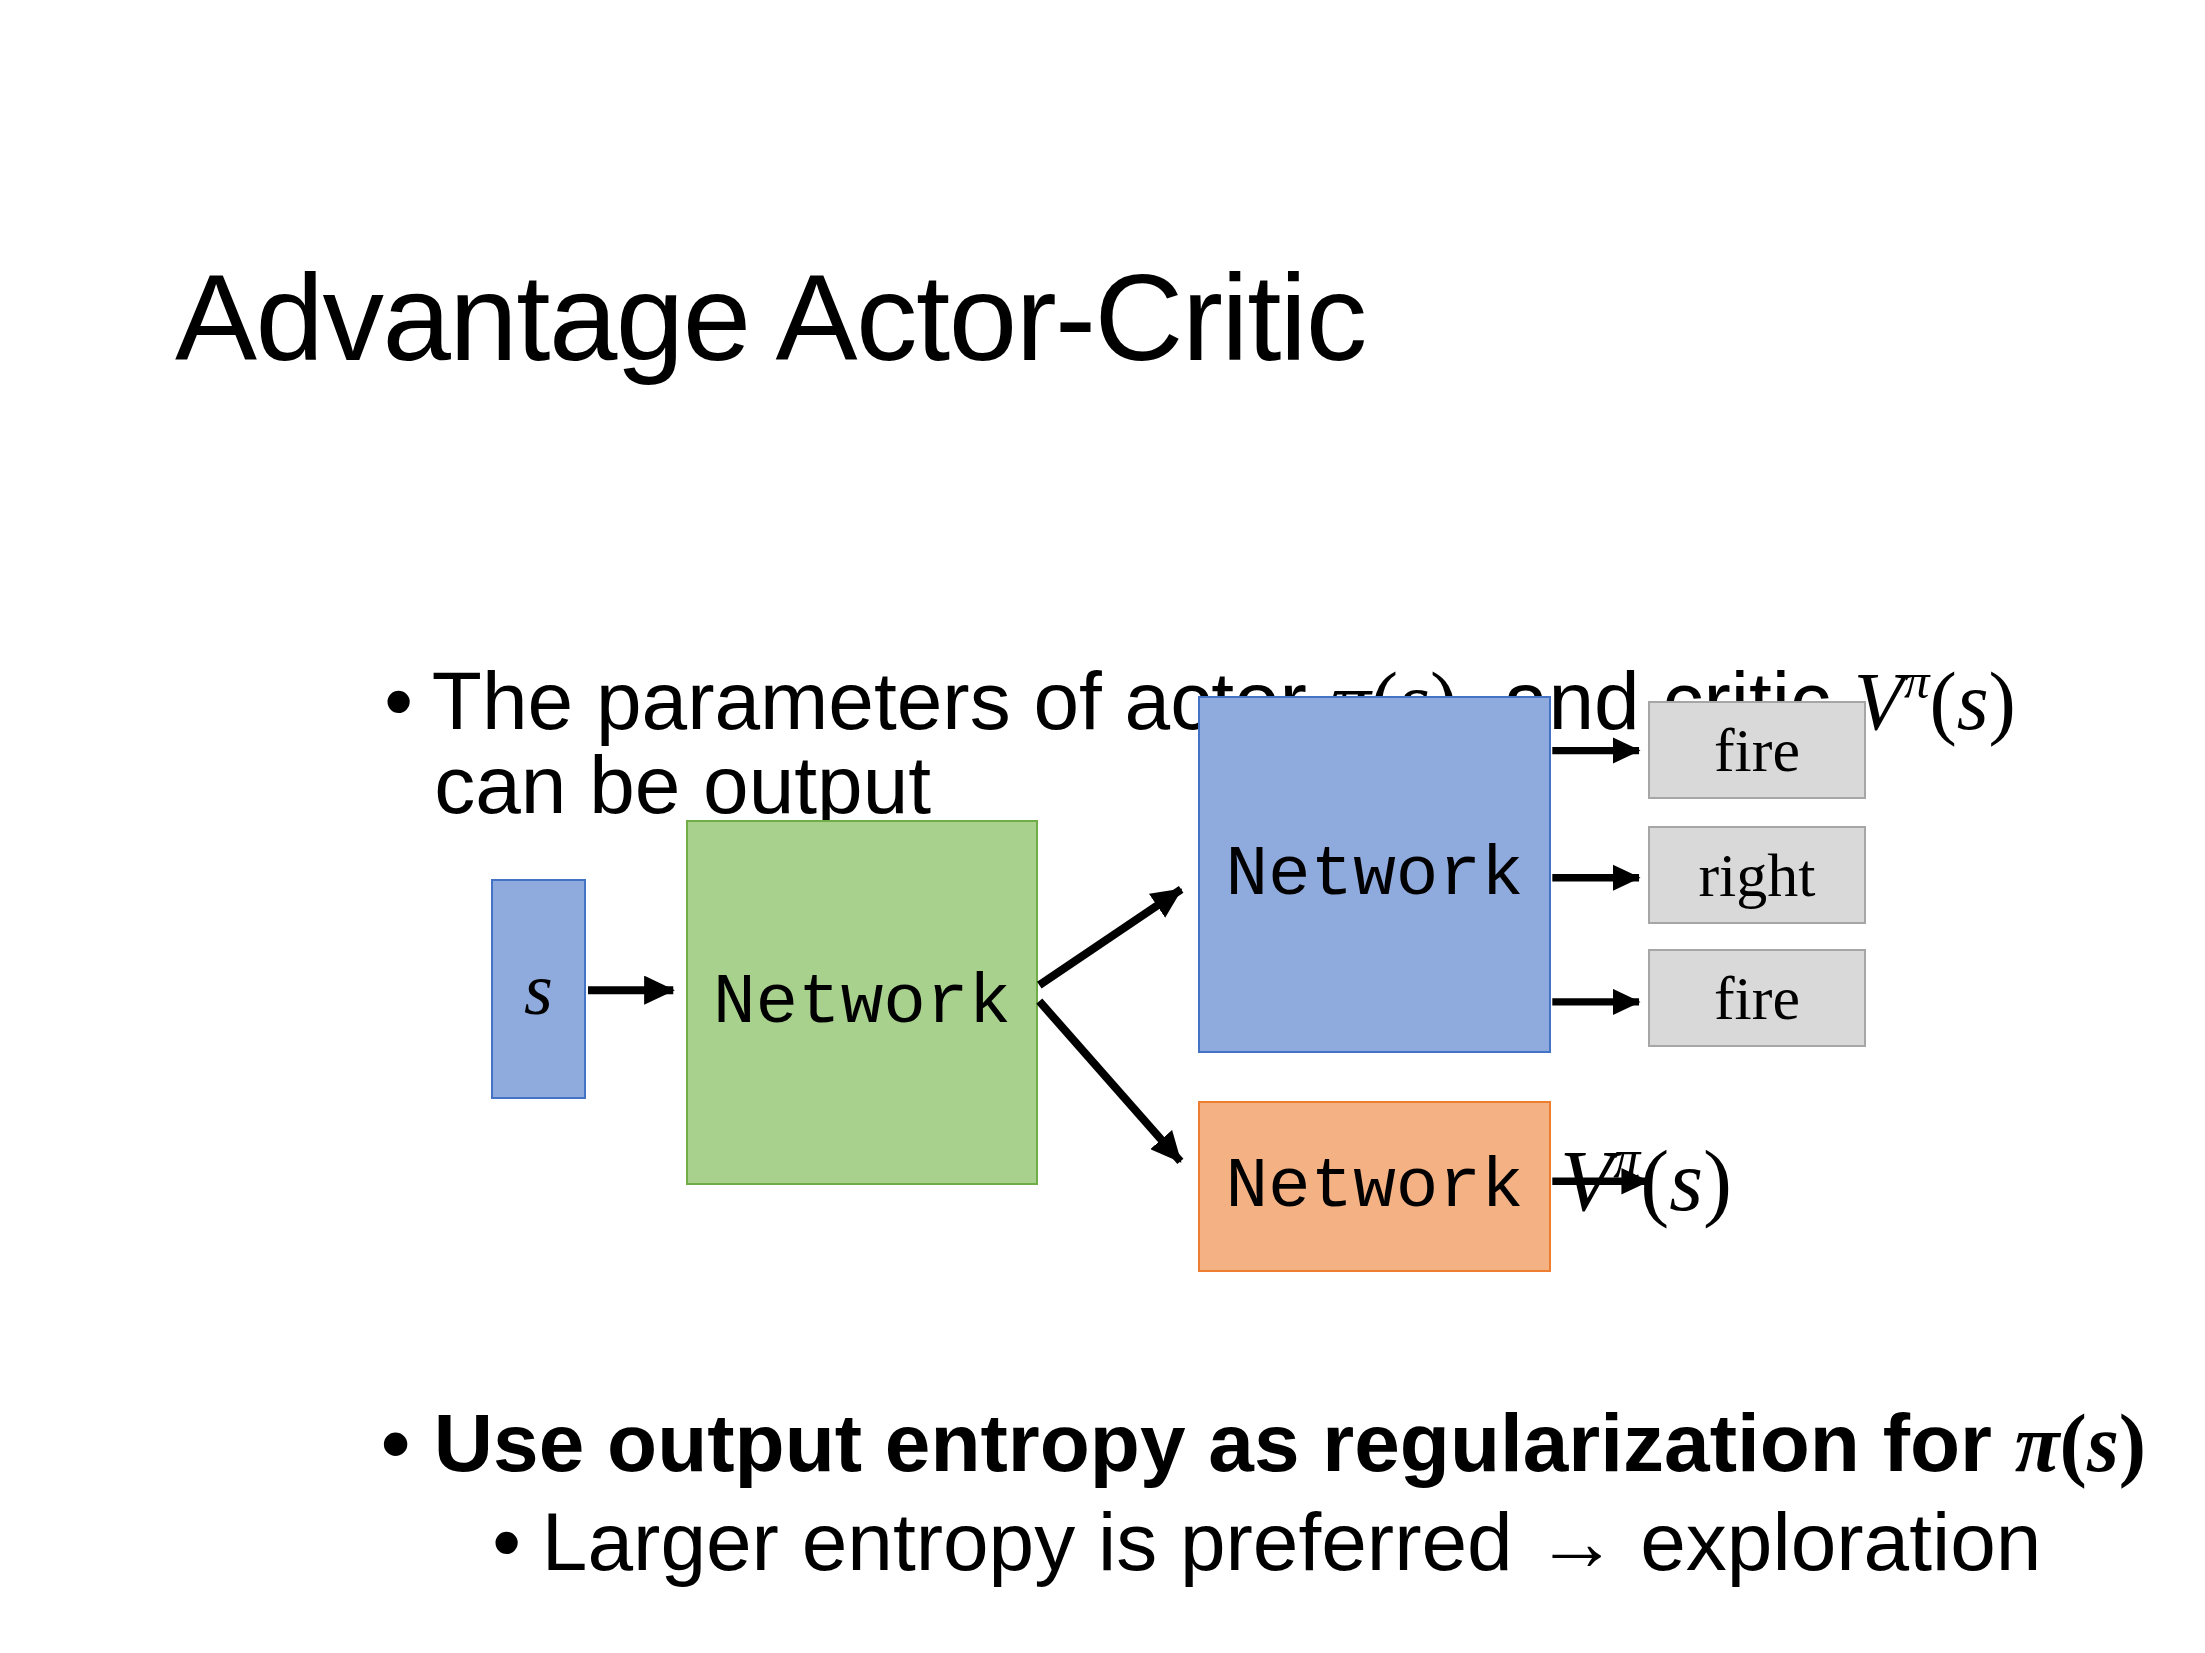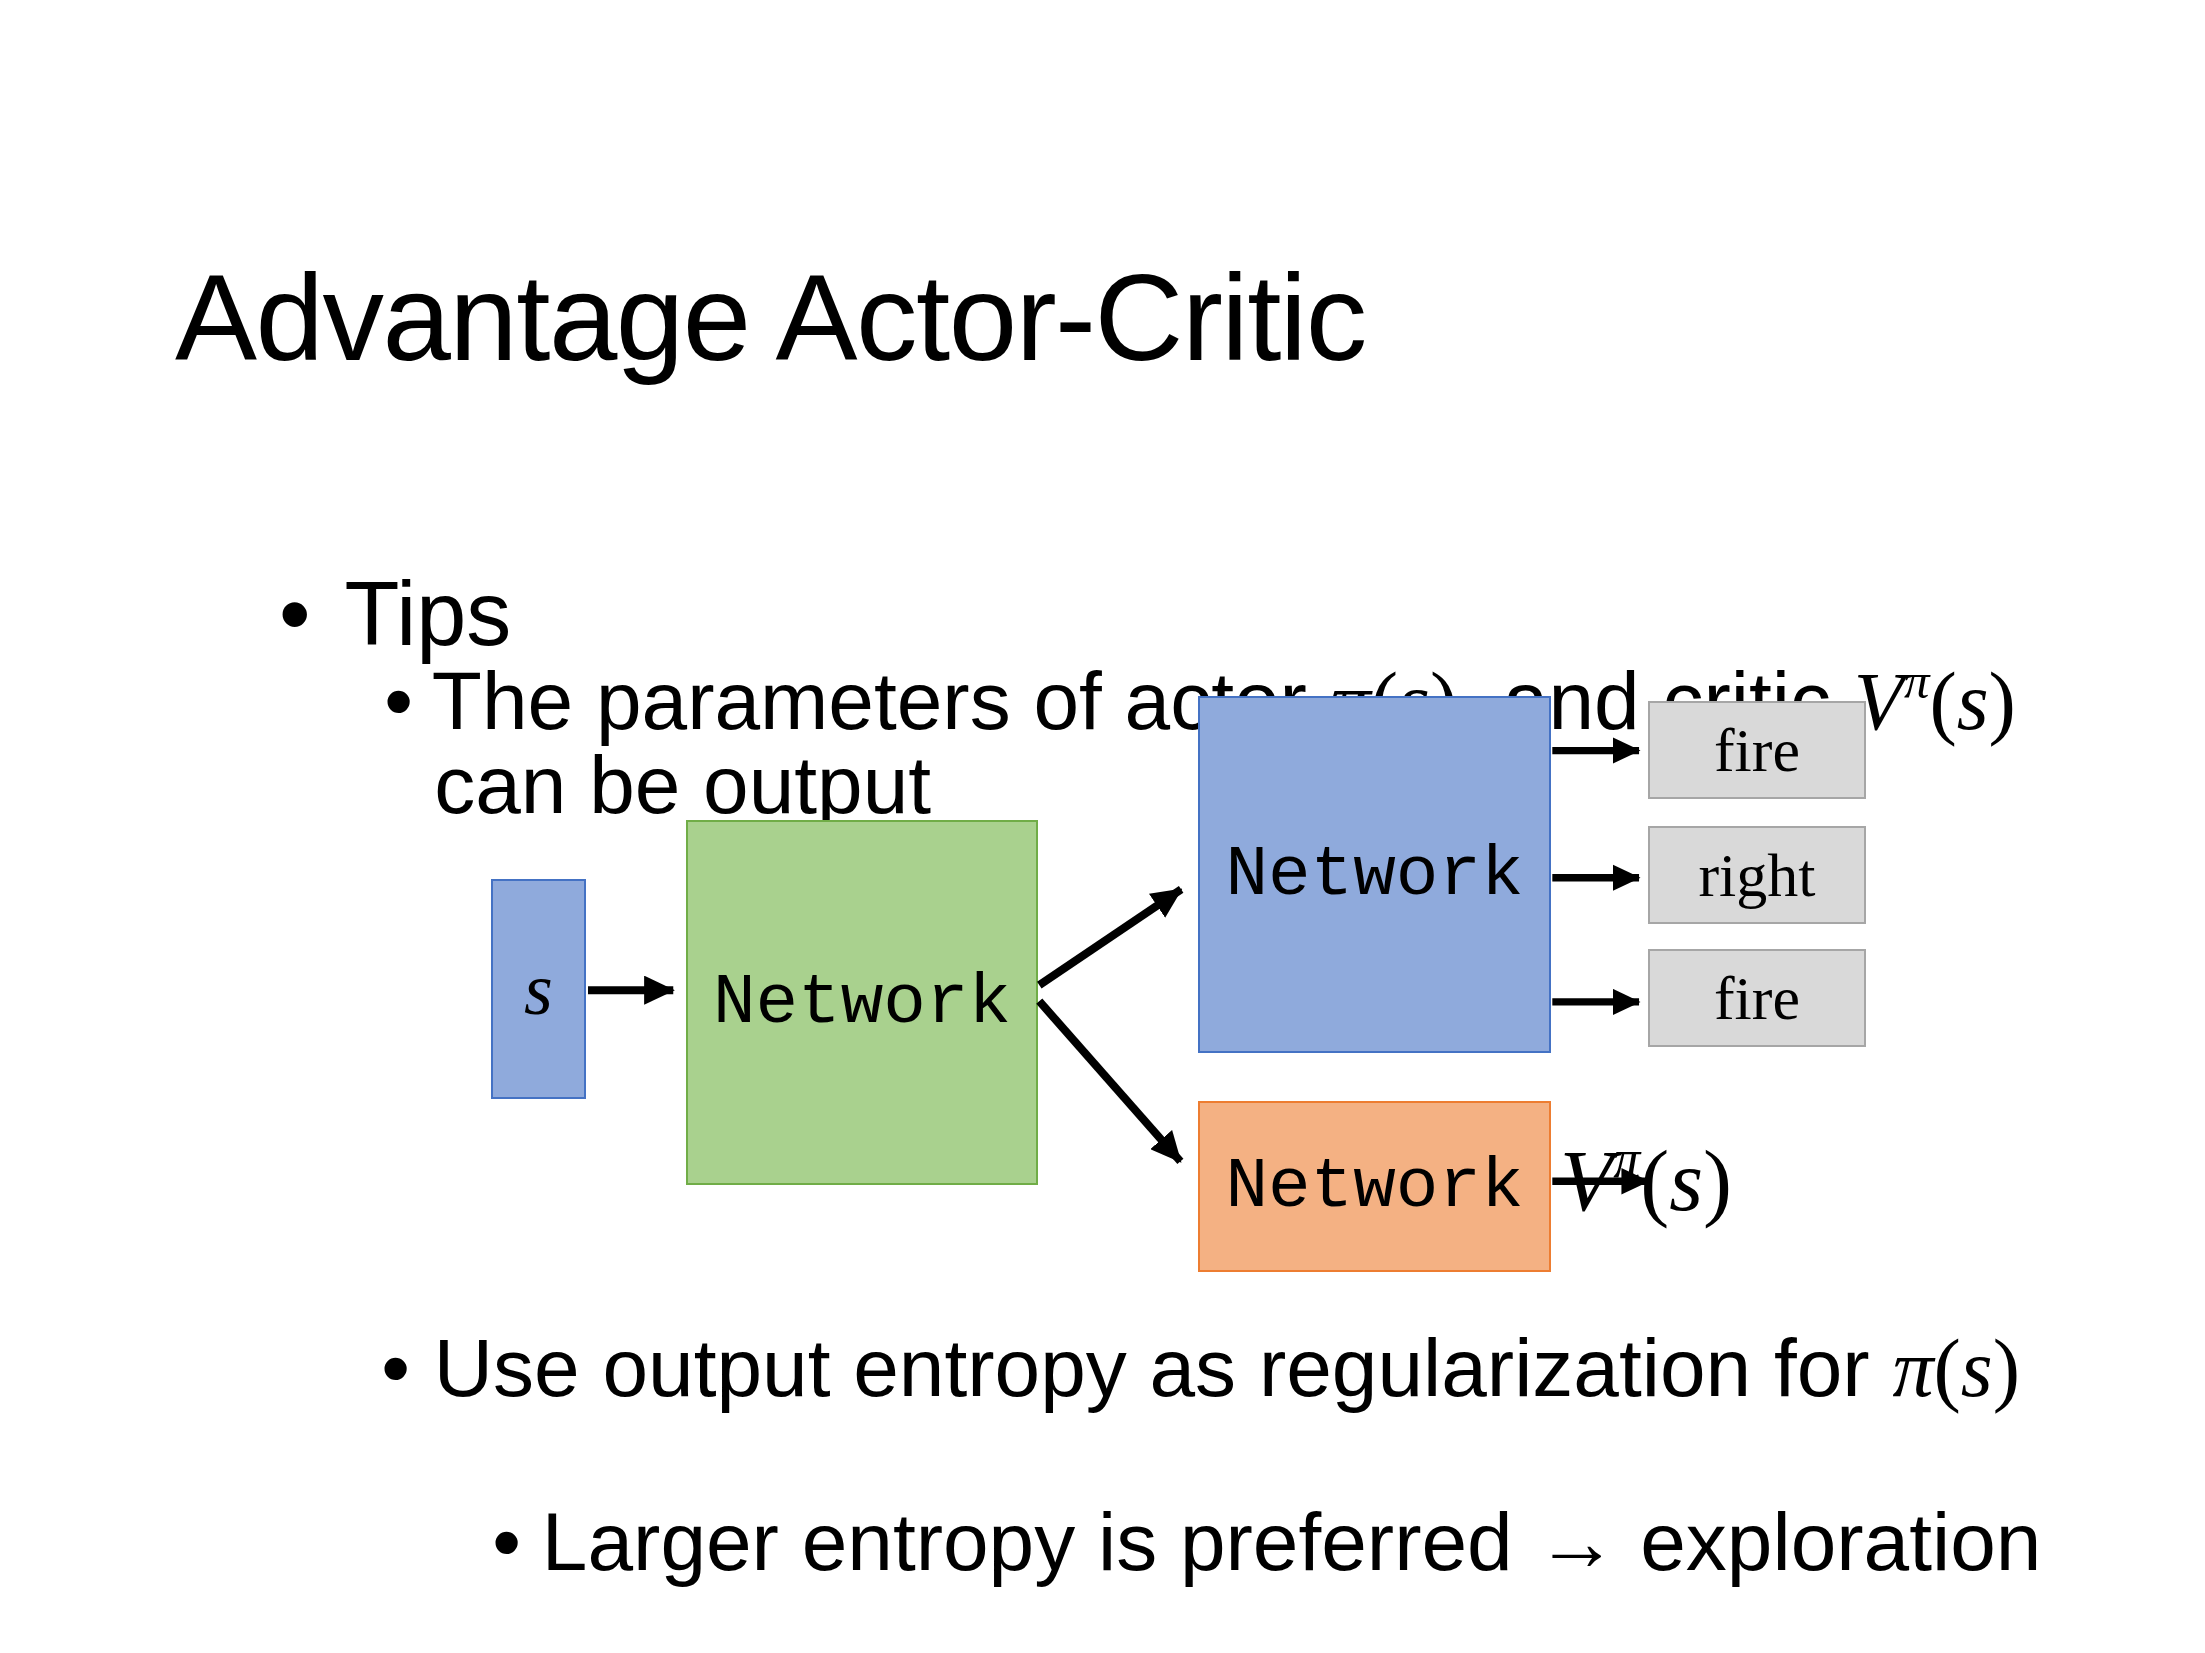--- a/index.html
+++ b/index.html
@@ -31,21 +31,21 @@
     font-size:123px;
     letter-spacing:-1.5px;
     line-height:1.2;
     font-weight:400;
   }
   .l-tips{left:179px;top:445px;font-size:90px;}
   .l-tips .bullet{margin-right:34px;}
   .l-param1{left:293px;top:547px;font-size:82px;}
   .l-param1 .bullet{margin-right:19px;}
   .l-param2{left:343px;top:631px;font-size:82px;}
-  .l-use{left:290px;top:1214px;font-size:82px;}
+  .l-use{left:290px;top:1289px;font-size:82px;font-weight:bold;}
   .l-use .bullet{margin-right:24px;}
   .l-larger{left:401px;top:1388px;font-size:82px;}
   .l-larger .bullet{margin-right:21px;}
 
   .box{
     position:absolute;
     box-sizing:border-box;
     display:flex;
     align-items:center;
     justify-content:center;
@@ -78,23 +78,20 @@
     pointer-events:none;
   }
 </style>
 </head>
 <body>
 
 <div class="slide">
 
   <h1 class="title">Advantage Actor-Critic</h1>
 
-  <div class="line l-tips">
-    <span class="bullet">•</span><span>Tips</span>
-  </div>
 
   <div class="line l-param1">
     <span class="bullet">•</span><span>The parameters of actor </span><span class="math"><i>π</i><span>(</span><i>s</i><span>)</span></span><span>  and critic </span><span class="math"><i>V</i><sup><i>π</i></sup><span>(</span><i>s</i><span>)</span></span>
   </div>
 
   <div class="line l-param2">
     <span>can be output</span>
   </div>
 
   <div class="box box-state" style="background: rgb(143, 170, 220); border-color: rgb(68, 114, 196);">

